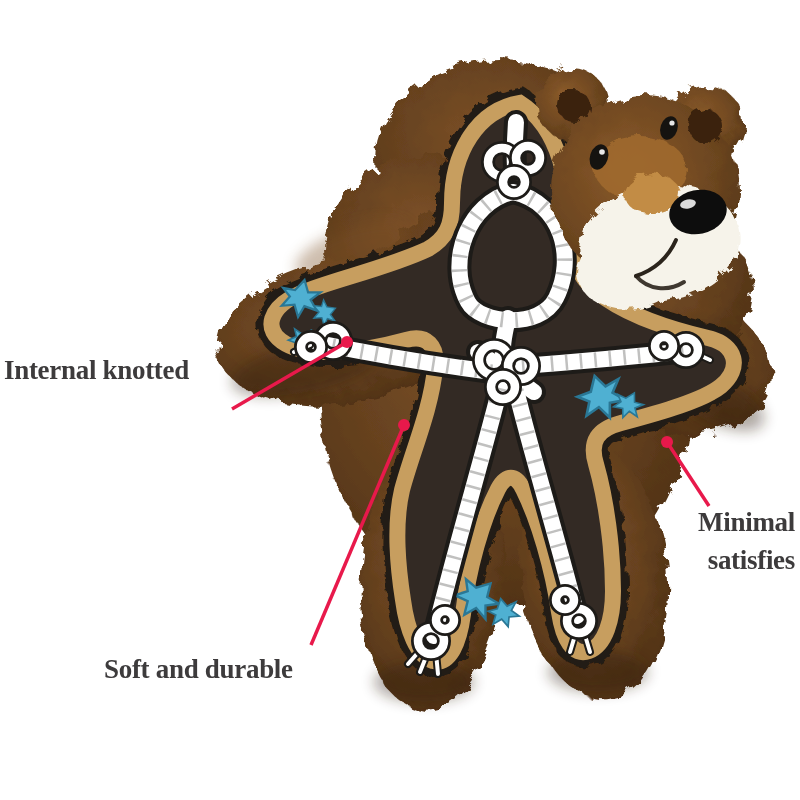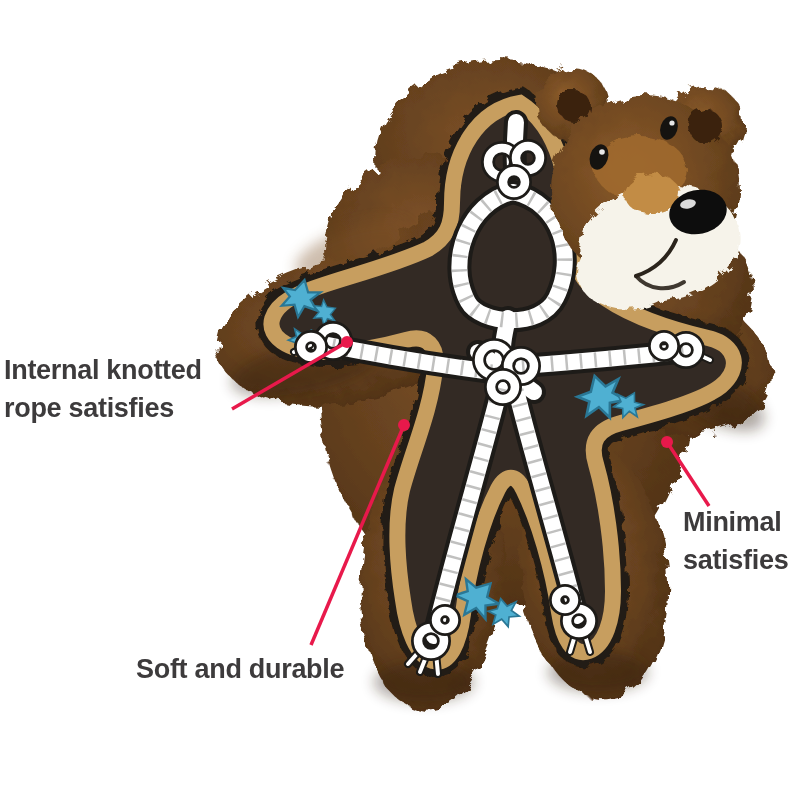--- a/index.html
+++ b/index.html
@@ -16,26 +16,26 @@
     --muzzle-white:#f6f3ea;
   }
   html,body{margin:0;padding:0;background:var(--background,#fff);}
   .stage{
     position:relative;width:800px;height:800px;overflow:hidden;
     font-family:"Liberation Sans",sans-serif;background:var(--background,#fff);
   }
   svg.toy{position:absolute;left:0;top:0;width:800px;height:800px;}
   .callout{
     position:absolute;font-weight:700;font-size:27px;line-height:38px;
-    letter-spacing:-0.3px;color:var(--label-text,#3d3b3c);
+    letter-spacing:-0.3px;color:var(--label-text,#3d3b3c);font-family:Liberation Serif, serif;
   }
   .callout span{display:block;}
   #co-internal{left:4px;top:351px;}
-  #co-minimal{left:683px;top:503px;width:112px;text-align:left;}
-  #co-soft{left:104px;top:650px;margin-left:32px;}
+  #co-minimal{left:683px;top:503px;width:112px;text-align:right;}
+  #co-soft{left:104px;top:650px;}
 
   .rope-dark{fill:none;stroke:var(--rope-outline,#1d1b18);stroke-width:24;stroke-linecap:round;stroke-linejoin:round}
   .rope-lite{fill:none;stroke:var(--rope-white,#fff);stroke-width:16;stroke-linecap:round;stroke-linejoin:round}
   .rope-tick{fill:none;stroke:var(--rope-outline,#1d1b18);stroke-width:15;stroke-dasharray:2.5 12;opacity:.28;stroke-linecap:butt}
   .knot-dark{fill:none;stroke:var(--rope-outline,#1d1b18);stroke-width:14}
   .knot-lite{fill:none;stroke:var(--rope-white,#fff);stroke-width:8.5}
   .fray-dark{fill:none;stroke:var(--rope-outline,#1d1b18);stroke-width:8;stroke-linecap:round}
   .fray-lite{fill:none;stroke:var(--rope-white,#fff);stroke-width:4;stroke-linecap:round}
   .scrap{fill:var(--fabric-blue,#4fb0d2);stroke:#2a7795;stroke-width:2}
   .callout-line{stroke:var(--callout,#e8194b);stroke-width:3.5}
@@ -218,21 +218,20 @@
       </g>
       <g>
         <line class="callout-line" x1="709" y1="506" x2="667" y2="442"></line>
         <circle class="callout-dot" cx="667" cy="442" r="6"></circle>
       </g>
     </g>
   </svg>
 
   <div class="callout" id="co-internal">
     <span>Internal knotted</span>
-    <span>rope satisfies</span>
   </div>
   <div class="callout" id="co-minimal">
     <span>Minimal</span>
     <span>satisfies</span>
   </div>
   <div class="callout" id="co-soft">
     <span>Soft and durable</span>
   </div>
 
 </div>

